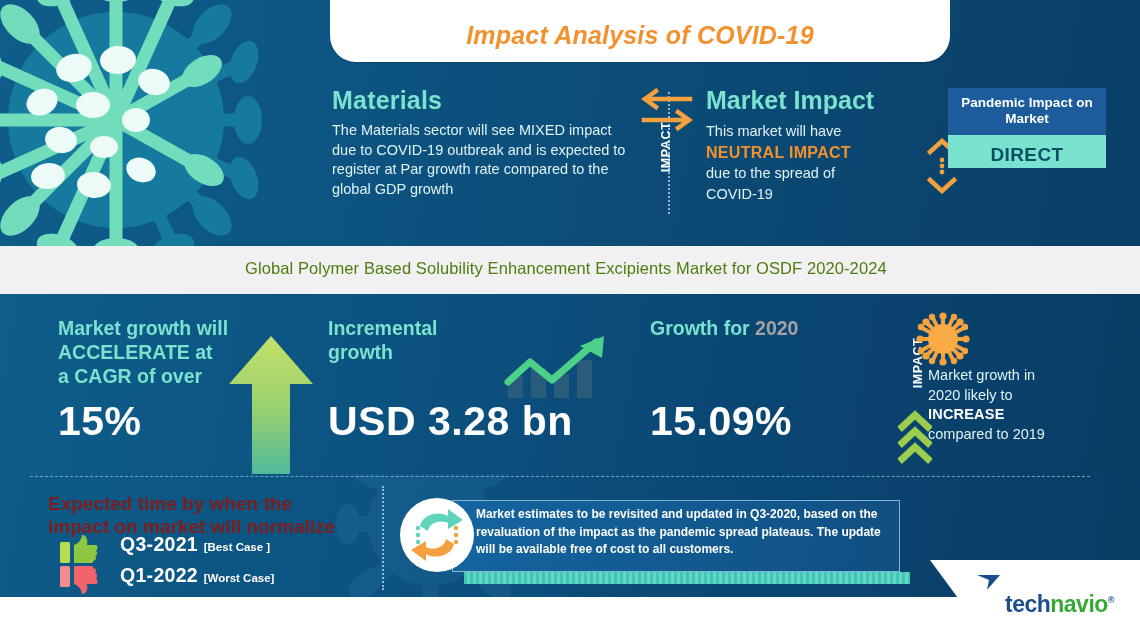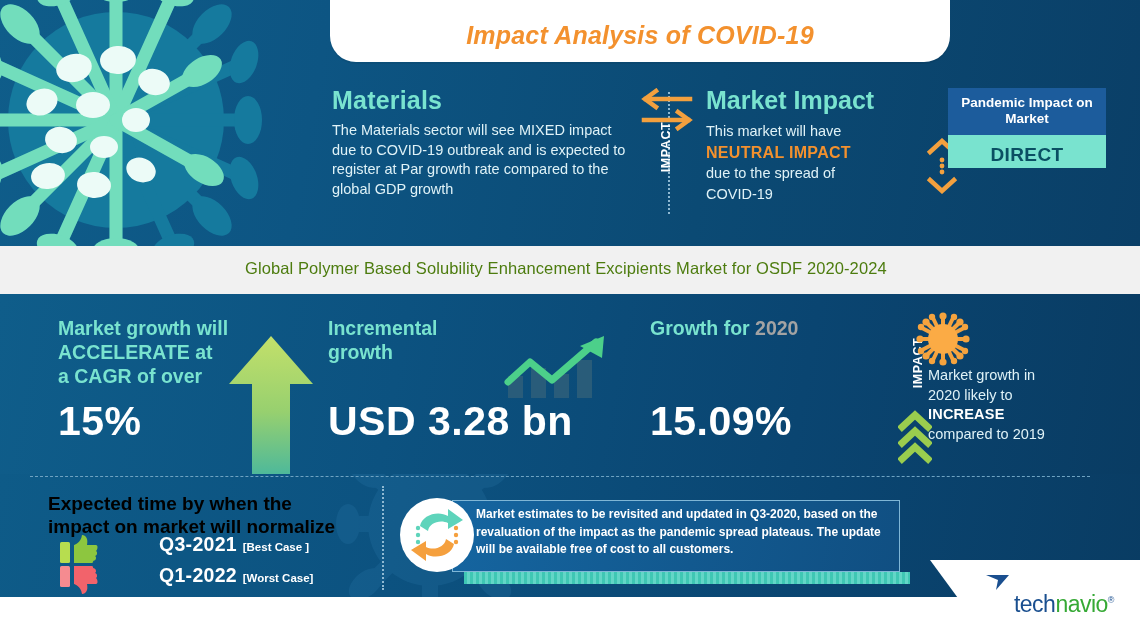--- a/index.html
+++ b/index.html
@@ -234,33 +234,32 @@
   .dash-h {
     position: absolute;
     left: 30px; top: 476px;
     width: 1060px;
     border-top: 1px dashed #6fa3c2;
   }
   .norm-head {
     position: absolute;
     left: 48px; top: 492px;
     width: 345px;
-    color: #000000;
+    color: #7f1d1d;
     font-size: 19px;
     font-weight: bold;
     line-height: 23px;
   }
   .case-row {
     position: absolute;
     left: 60px;
     color: #ffffff;
     font-size: 19.5px;
     font-weight: bold;
     letter-spacing: 0.3px;
-    margin-left: 39px;
   }
   .case-note {
     font-size: 11.5px;
     font-weight: bold;
     letter-spacing: 0;
   }
 
   .note-card {
     position: absolute;
     left: 452px; top: 500px;
@@ -299,21 +298,21 @@
   .logo {
     position: absolute;
     right: 26px; top: 568px;
     height: 28px;
     display: flex;
     align-items: center;
     gap: 3px;
   }
   .logo-text {
     font-size: 23px;
-    font-weight: normal;
+    font-weight: bold;
     letter-spacing: -0.5px;
     margin-top: 45px;
   }
   .logo-tech { color: #1a4f8f; }
   .logo-navio { color: #36a935; }
   .logo-tm {
     color: #1a4f8f;
     font-size: 9px;
     vertical-align: super;
   }

